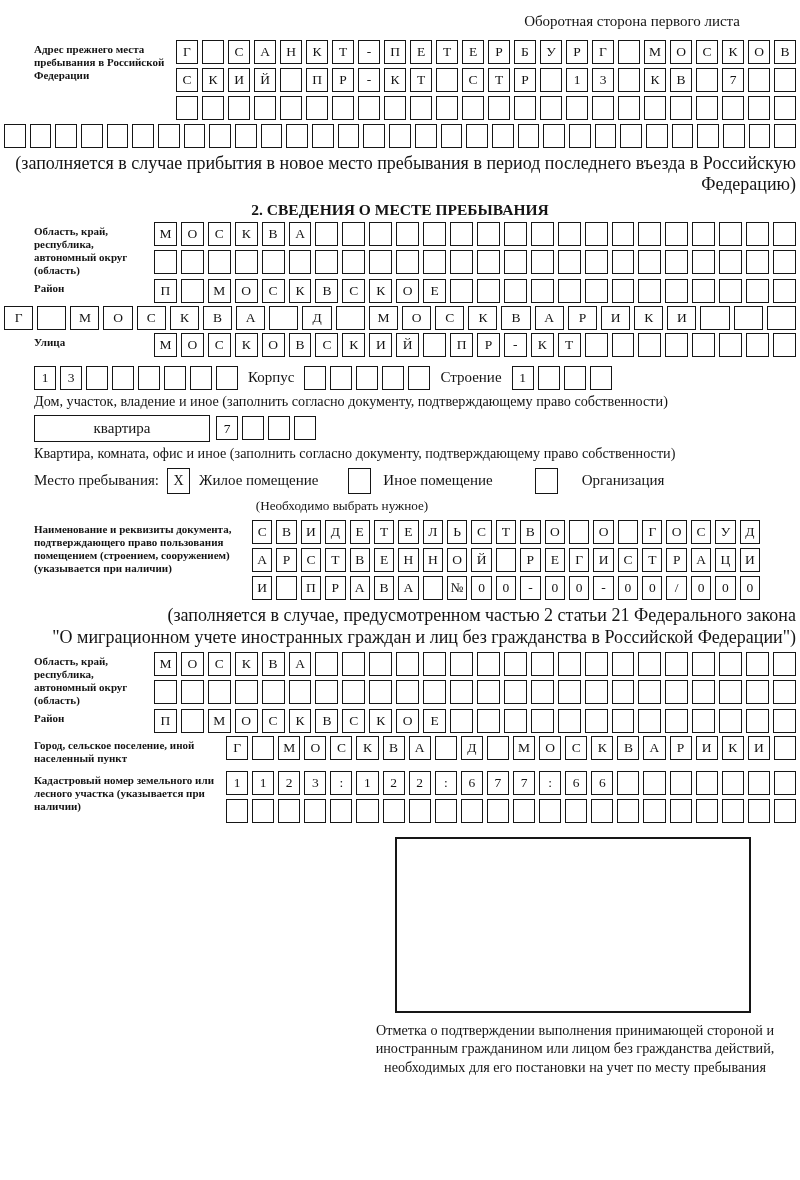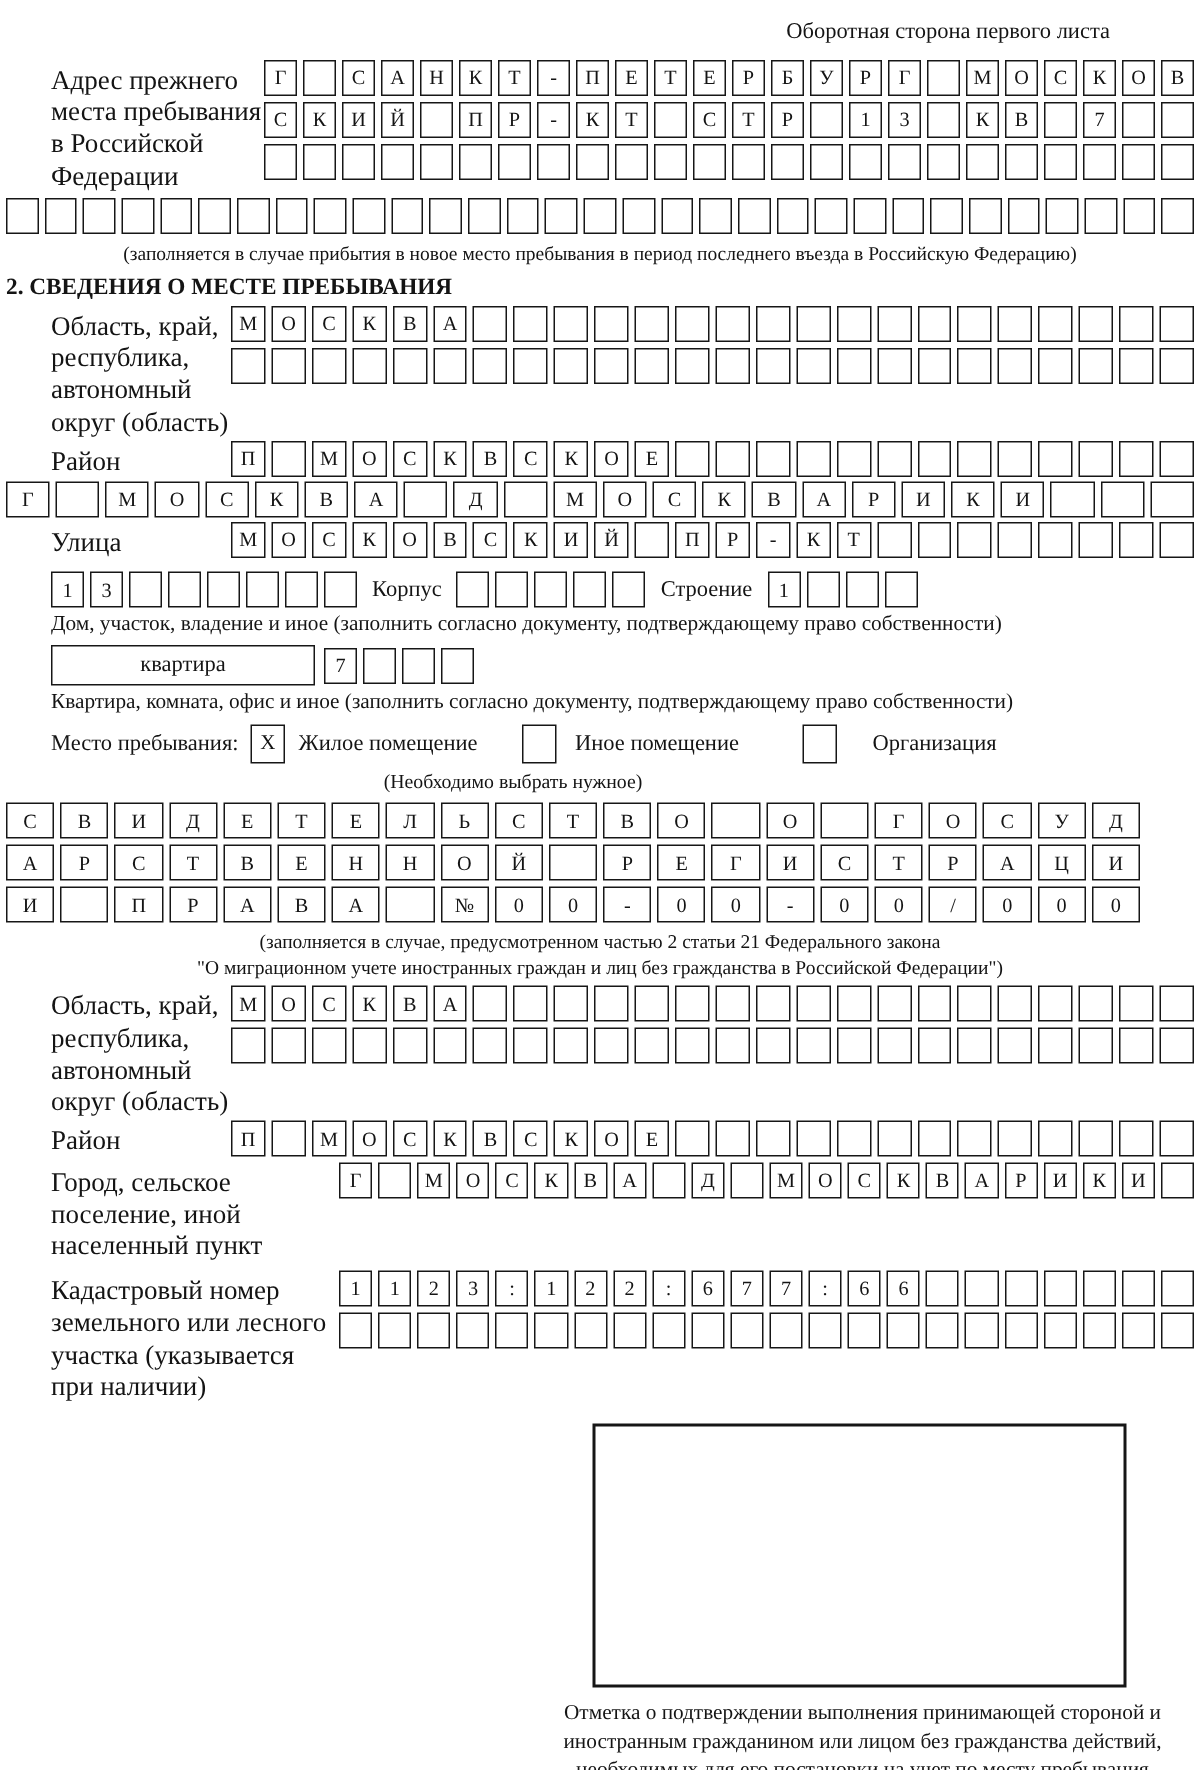--- a/index.html
+++ b/index.html
@@ -7,37 +7,37 @@
   body {
     width:800px; height:1180px; overflow:hidden;
     font-family:"Liberation Serif","DejaVu Serif",serif;
     color:#141414;
   }
   .page { width:800px; height:1180px; padding:0 4px; }
 
   .corner { margin-top:13px; text-align:right; padding-right:56px; font-size:15px; }
 
   .frow { display:flex; align-items:flex-start; margin-top:3px; }
-  .flabel { font-size:18px; line-height:1.18; padding-left:30px; padding-top:3px; }
+  .flabel { font-size:11px; line-height:1.18; padding-left:30px; padding-top:3px;font-weight:bold; }
   .w172 { flex:0 0 172px; }
   .w150 { flex:0 0 150px; }
   .w180 { flex:0 0 180px; }
   .w248 { flex:0 0 248px; }
   .w222 { flex:0 0 222px; }
   .stack { flex:1; display:flex; flex-direction:column; gap:4px; }
   .cells { flex:1; display:grid; grid-template-columns:repeat(var(--n,24),1fr); gap:4px; }
   .cell {
     border:1.7px solid #161616; height:24px; background:#fff;
     display:flex; align-items:center; justify-content:center;
     font-size:13.5px; line-height:1;
   }
   .fullrow { margin-top:4px; }
 
-  .note { font-size:13px; text-align:center; margin-top:5px; }
-  .h2 { font-size:15.5px; font-weight:bold; margin-top:6px; }
+  .note { font-size:18px; text-align:right; margin-top:5px; }
+  .h2 { font-size:15.5px; font-weight:bold; text-align:center; margin-top:6px; }
   .h3 { font-size:15.5px; font-weight:bold; text-align:center; margin-top:12px; }
 
   .houserow { display:flex; align-items:center; margin-top:9px; margin-left:30px; gap:6px; }
   .widebox {
     border:1.7px solid #161616; height:27px; display:flex; align-items:center; justify-content:center;
     font-size:15px;
   }
   .wb-dom { width:163px; }
   .wb-kv  { width:176px; }
   .cellsF { display:flex; gap:4px; }
@@ -387,20 +387,21 @@
     <div class="checkbox opt0">X</div>
     <div class="staylbl optlbl0" style="padding-left:0">Жилое помещение</div>
     <div class="checkbox cb1"></div>
     <div class="staylbl optlbl1" style="padding-left:0">Иное помещение</div>
     <div class="checkbox cb2"></div>
     <div class="staylbl optlbl2" style="padding-left:0">Организация</div>
   </div>
   <div class="staynote">(Необходимо выбрать нужное)</div>
 
   <div class="frow mt6">
+    <div class="flabel w248">Наименование и реквизиты документа, подтверждающего право пользования помещением (строением, сооружением) (указывается при наличии)</div>
     <div class="stack docstack">
       <div class="cells" style="--n: 21;">
           <div class="cell">С</div>
           <div class="cell">В</div>
           <div class="cell">И</div>
           <div class="cell">Д</div>
           <div class="cell">Е</div>
           <div class="cell">Т</div>
           <div class="cell">Е</div>
           <div class="cell">Л</div>

